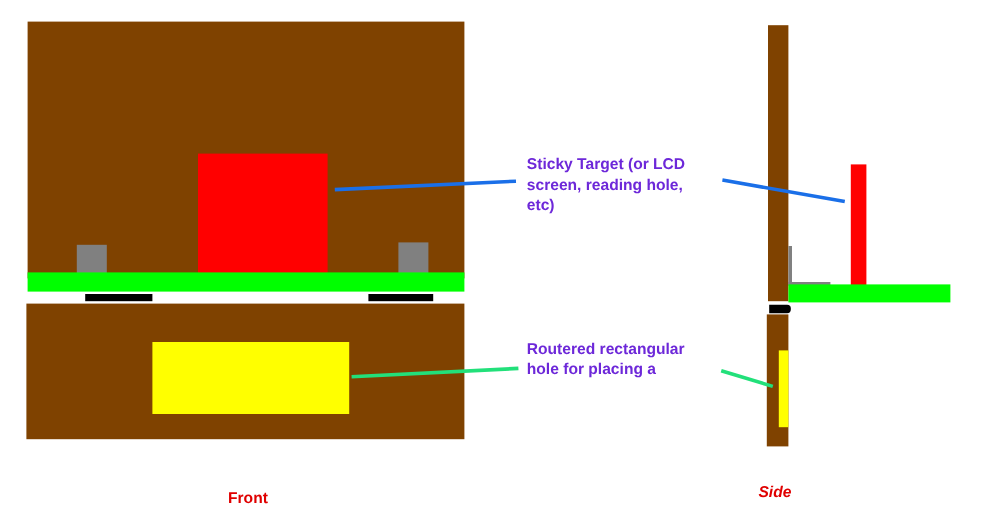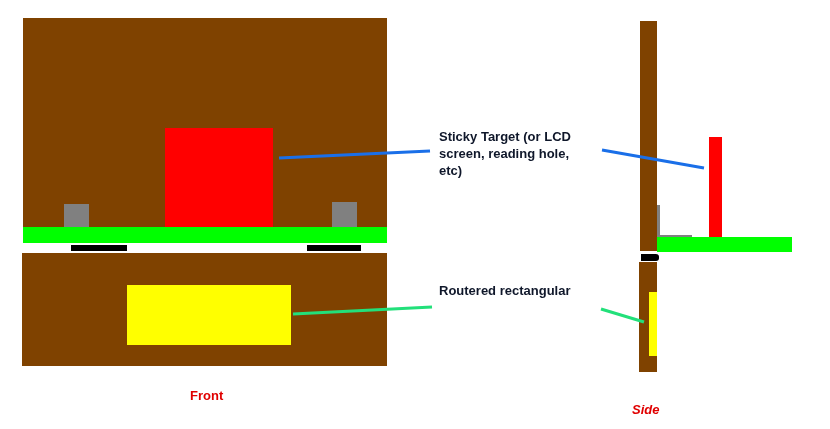--- a/index.html
+++ b/index.html
@@ -4,38 +4,38 @@
   <style>
     html, body { margin:0; padding:0; background:#ffffff; }
     body { width:830px; height:429px; position:relative; overflow:hidden; font-family:"Liberation Sans", sans-serif; }
     .abs { position:absolute; }
     .brown { background:#7f4200; }
     .green { background:#00ff00; }
     .red { background:#ff0000; }
     .gray { background:#808080; }
     .yellow { background:#ffff00; }
     .black { background:#000000; }
-    .label { color:#0f172a; font-weight:bold; font-size:13px; line-height:17px; }
+    .label { color:#6d28d9; font-weight:bold; font-size:13px; line-height:17px; }
     .caption { color:#e00000; font-weight:bold; font-size:13px; }
     svg { position:absolute; left:0; top:0; }
   </style>
 </head>
 <body>
 
 <div>
   <div class="abs brown" style="left:23px;top:18px;width:364px;height:214px;"></div>
   <div class="abs red" style="left:165px;top:128px;width:108px;height:100px;"></div>
   <div class="abs gray" style="left:64px;top:204px;width:25px;height:24px;"></div>
   <div class="abs gray" style="left:332px;top:202px;width:25px;height:26px;"></div>
   <div class="abs green" style="left:23px;top:227px;width:364px;height:16px;"></div>
   <div class="abs black" style="left:71px;top:245px;width:56px;height:6px;"></div>
   <div class="abs black" style="left:307px;top:245px;width:54px;height:6px;"></div>
   <div class="abs brown" style="left:22px;top:253px;width:365px;height:113px;"></div>
   <div class="abs yellow" style="left:127px;top:285px;width:164px;height:60px;"></div>
-  <div class="abs caption" style="left:190px;top:388px;">Front</div>
+  <div class="abs caption" style="left:190px;top:407px;">Front</div>
 </div>
 
 <div>
   <div class="abs brown" style="left:640px;top:21px;width:17px;height:230px;"></div>
   <div class="abs red" style="left:709px;top:137px;width:13px;height:101px;"></div>
   <div class="abs gray" style="left:657px;top:205px;width:3px;height:33px;"></div>
   <div class="abs gray" style="left:657px;top:235px;width:35px;height:3px;"></div>
   <div class="abs green" style="left:657px;top:237px;width:135px;height:15px;"></div>
   <div class="abs black" style="left:641px;top:254px;width:18px;height:7px;border-radius:0 3px 3px 0;"></div>
   <div class="abs brown" style="left:639px;top:262px;width:18px;height:110px;"></div>
@@ -51,13 +51,14 @@
 </svg>
 
 <div class="abs label" style="left:439px;top:128px;">
   <div>Sticky Target (or LCD</div>
   <div>screen, reading hole,</div>
   <div>etc)</div>
 </div>
 
 <div class="abs label" style="left:439px;top:282px;">
   <div>Routered rectangular</div>
+  <div>hole for placing a</div>
 </div>
 
 </body></html>

